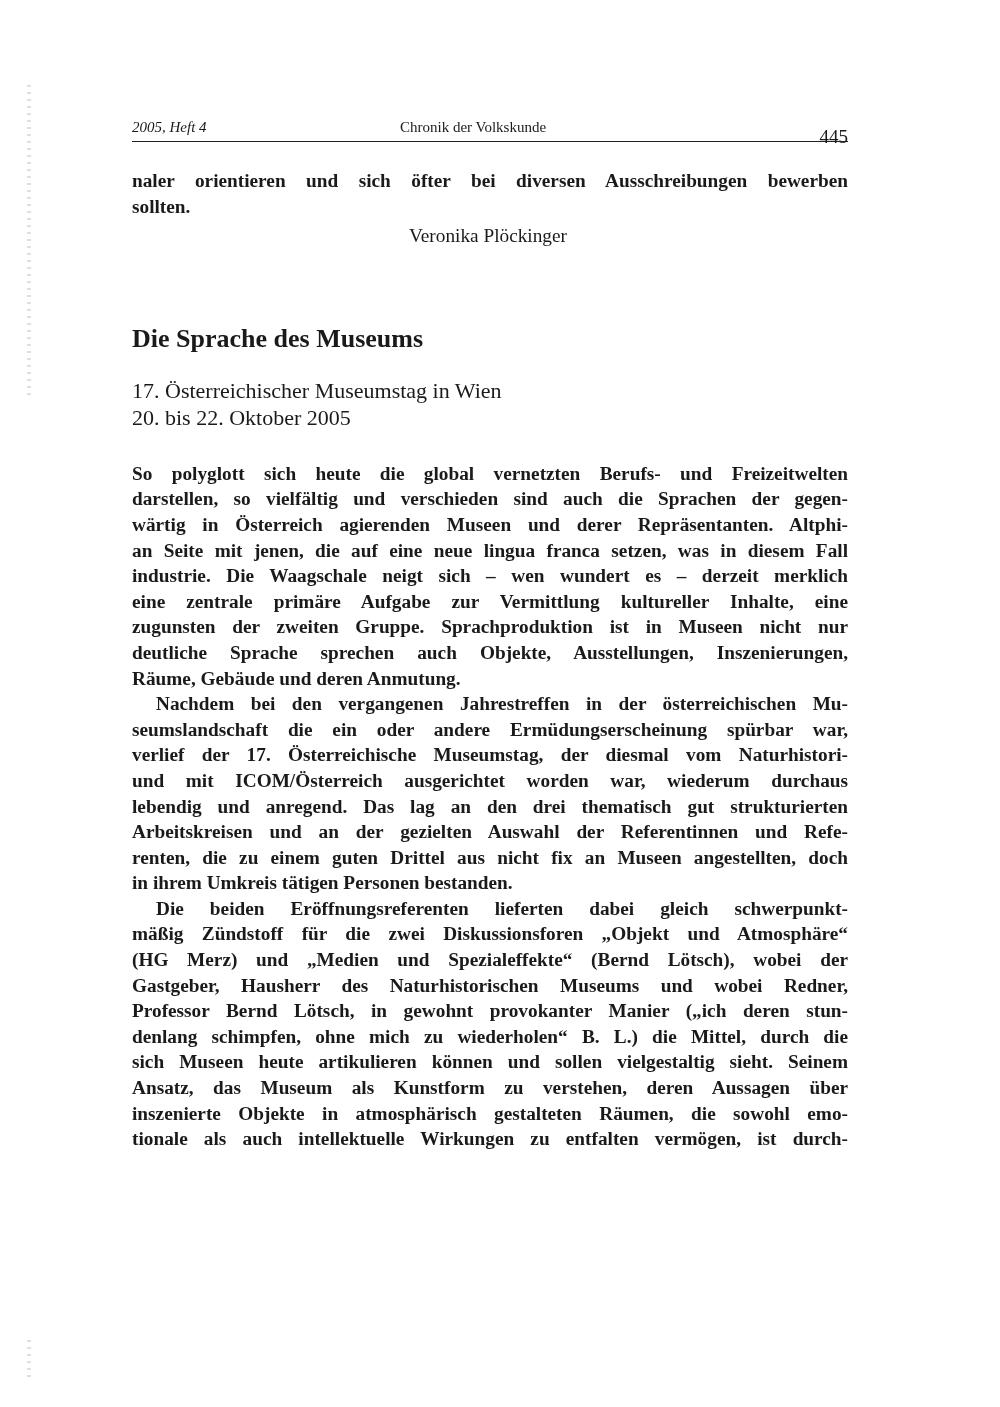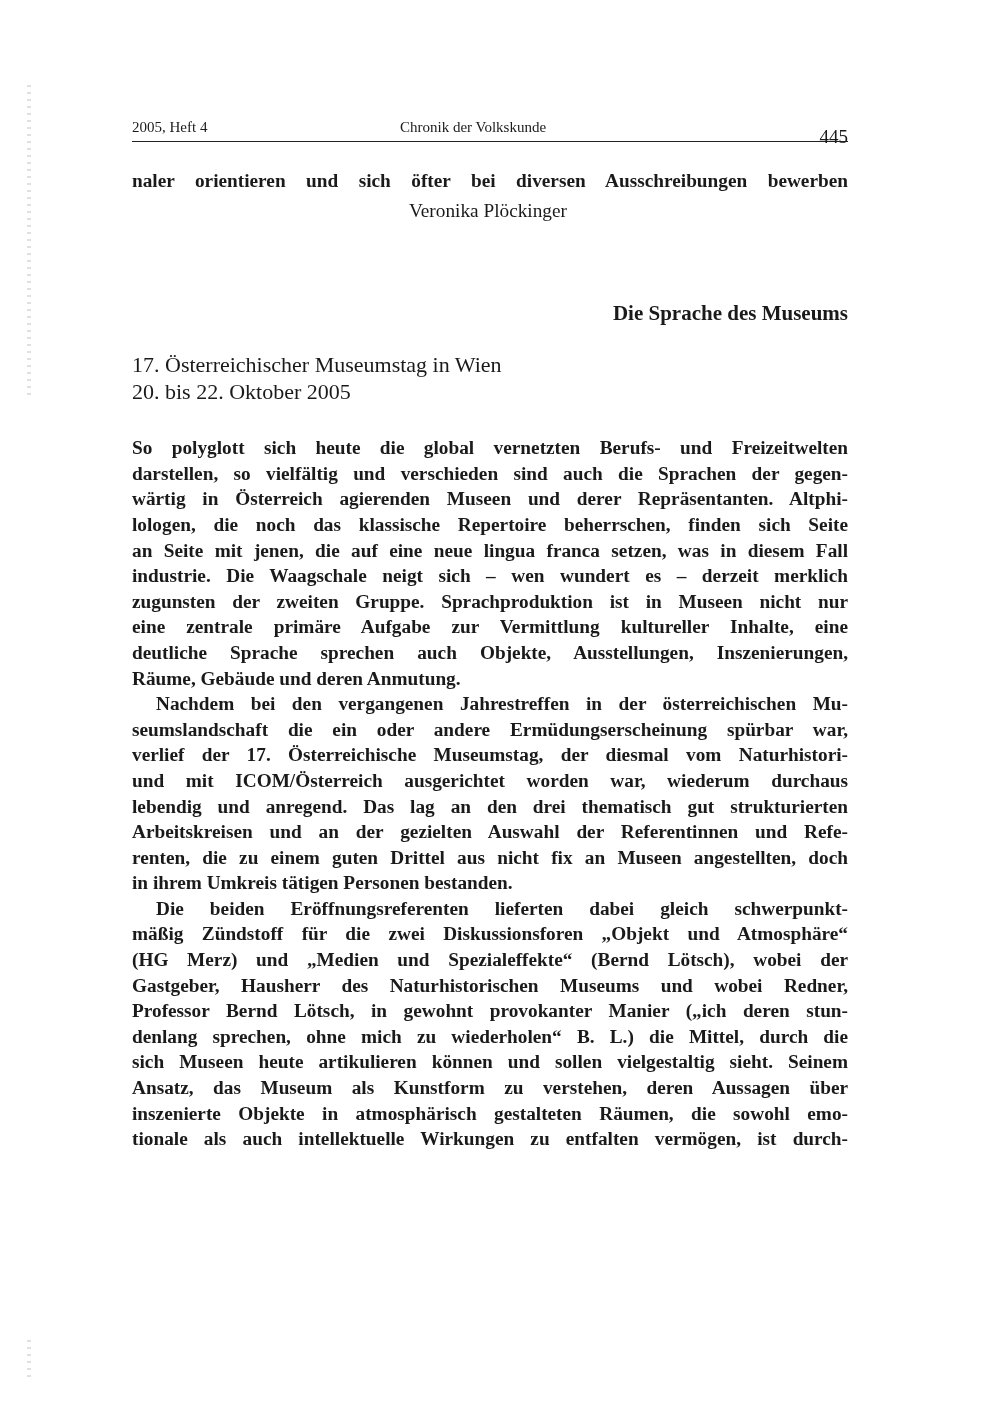--- a/index.html
+++ b/index.html
@@ -17,34 +17,34 @@
   }
   .margin-marks.lower { top: 1340px; height: 40px; }
   .page {
     position: absolute; left: 132px; top: 115px; width: 716px;
   }
   .running-head {
     position: relative; height: 26px;
     border-bottom: 1.5px solid #222;
     font-size: 15px;
   }
-  .running-head .left { position: absolute; left: 0; top: 4px; }
+  .running-head .left { position: absolute; left: 0; top: 4px; font-style: italic; }
   .running-head .center { position: absolute; left: 268px; top: 4px; }
   .running-head .right { position: absolute; right: 0; top: 11px; font-size: 19px; }
   .text {
     font-size: 19.3px; line-height: 25.6px;
     text-align: justify;
     margin: 0;
     font-weight: bold;
   }
   .p1 { margin-top: 26px; }
   .signature { text-align: center; font-size: 19.3px; line-height: 25.6px; margin-top: 4px; margin-right: 4px; }
   .heading {
-    text-align: right; margin-top: 76px;
-    font-weight: bold; font-size: 21px; line-height: 28px;
+    text-align: left; margin-top: 76px;
+    font-weight: bold; font-size: 26px; line-height: 28px;
   }
   .subheading {
     font-size: 22px; line-height: 27px; margin-top: 24px;
   }
   .first-body { margin-top: 30px; }
   .line { display: block; text-align: justify; text-align-last: justify; }
   .line.last { text-align-last: left; }
 </style>
 </head>
 <body>
@@ -54,38 +54,38 @@
 
 <div class="page">
   <div class="running-head">
     <span class="left">2005, Heft 4</span>
     <span class="center">Chronik der Volkskunde</span>
     <span class="right">445</span>
   </div>
 
   <p class="text p1">
     <span class="line">naler orientieren und sich öfter bei diversen Ausschreibungen bewerben</span>
+    <span class="line last">sollten.</span>
   </p>
   <div class="signature">Veronika Plöckinger</div>
 
   <div class="heading">Die Sprache des Museums</div>
   <div class="subheading">
     <div>17. Österreichischer Museumstag in Wien</div>
     <div>20. bis 22. Oktober 2005</div>
   </div>
 
   <p class="text first-body">
     <span class="line">So polyglott sich heute die global vernetzten Berufs- und Freizeitwelten</span>
     <span class="line">darstellen, so vielfältig und verschieden sind auch die Sprachen der gegen-</span>
     <span class="line">wärtig in Österreich agierenden Museen und derer Repräsentanten. Altphi-</span>
-    <span class="line">lologen, die noch das klassische Repertoire beherrschen, finden sich Seite</span>
     <span class="line">an Seite mit jenen, die auf eine neue lingua franca setzen, was in diesem Fall</span>
     <span class="line">industrie. Die Waagschale neigt sich – wen wundert es – derzeit merklich</span>
+    <span class="line">eine zentrale primäre Aufgabe zur Vermittlung kultureller Inhalte, eine</span>
     <span class="line">zugunsten der zweiten Gruppe. Sprachproduktion ist in Museen nicht nur</span>
-    <span class="line">eine zentrale primäre Aufgabe zur Vermittlung kultureller Inhalte, eine</span>
     <span class="line">deutliche Sprache sprechen auch Objekte, Ausstellungen, Inszenierungen,</span>
     <span class="line last">Räume, Gebäude und deren Anmutung.</span>
   </p>
 
   <p class="text">
     <span class="line" style="padding-left:24px">Nachdem bei den vergangenen Jahrestreffen in der österreichischen Mu-</span>
     <span class="line">seumslandschaft die ein oder andere Ermüdungserscheinung spürbar war,</span>
     <span class="line">verlief der 17. Österreichische Museumstag, der diesmal vom Naturhistori-</span>
     <span class="line">und mit ICOM/Österreich ausgerichtet worden war, wiederum durchaus</span>
     <span class="line">lebendig und anregend. Das lag an den drei thematisch gut strukturierten</span>
@@ -93,19 +93,19 @@
     <span class="line">renten, die zu einem guten Drittel aus nicht fix an Museen angestellten, doch</span>
     <span class="line last">in ihrem Umkreis tätigen Personen bestanden.</span>
   </p>
 
   <p class="text">
     <span class="line" style="padding-left:24px">Die beiden Eröffnungsreferenten lieferten dabei gleich schwerpunkt-</span>
     <span class="line">mäßig Zündstoff für die zwei Diskussionsforen „Objekt und Atmosphäre“</span>
     <span class="line">(HG Merz) und „Medien und Spezialeffekte“ (Bernd Lötsch), wobei der</span>
     <span class="line">Gastgeber, Hausherr des Naturhistorischen Museums und wobei Redner,</span>
     <span class="line">Professor Bernd Lötsch, in gewohnt provokanter Manier („ich deren stun-</span>
-    <span class="line">denlang sprechen, ohne mich zu wiederholen“ B. L.) die Mittel, durch die</span>
+    <span class="line">denlang schimpfen, ohne mich zu wiederholen“ B. L.) die Mittel, durch die</span>
     <span class="line">sich Museen heute artikulieren können und sollen vielgestaltig sieht. Seinem</span>
     <span class="line">Ansatz, das Museum als Kunstform zu verstehen, deren Aussagen über</span>
     <span class="line">inszenierte Objekte in atmosphärisch gestalteten Räumen, die sowohl emo-</span>
     <span class="line">tionale als auch intellektuelle Wirkungen zu entfalten vermögen, ist durch-</span>
   </p>
 </div>
 
 </body></html>

